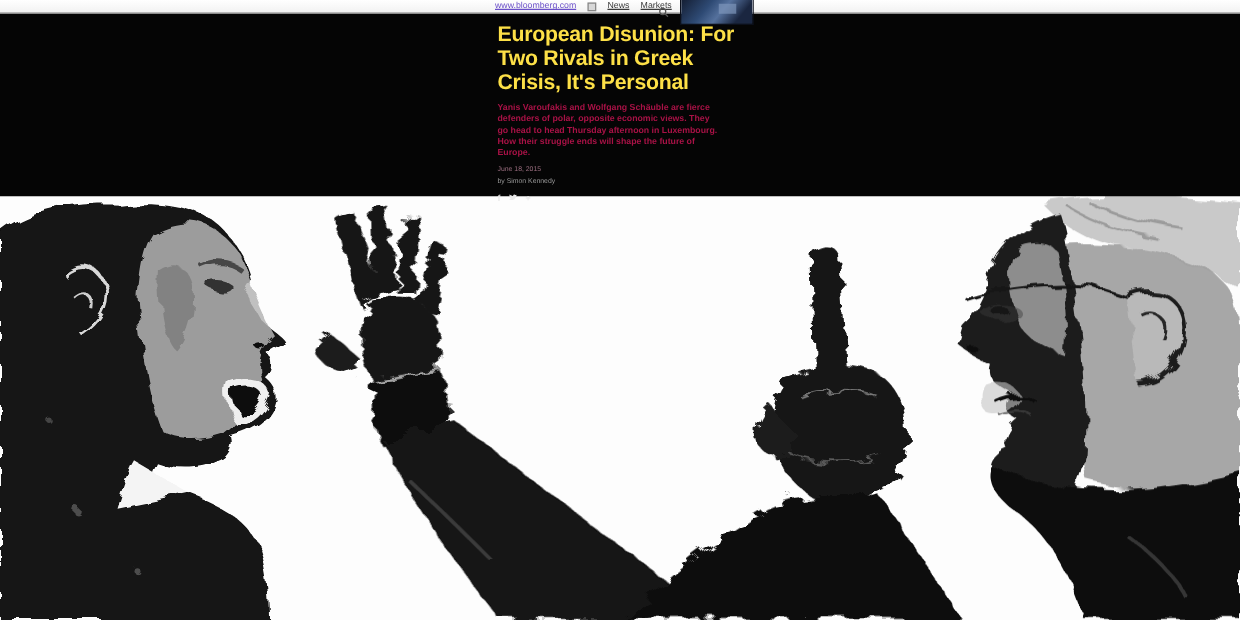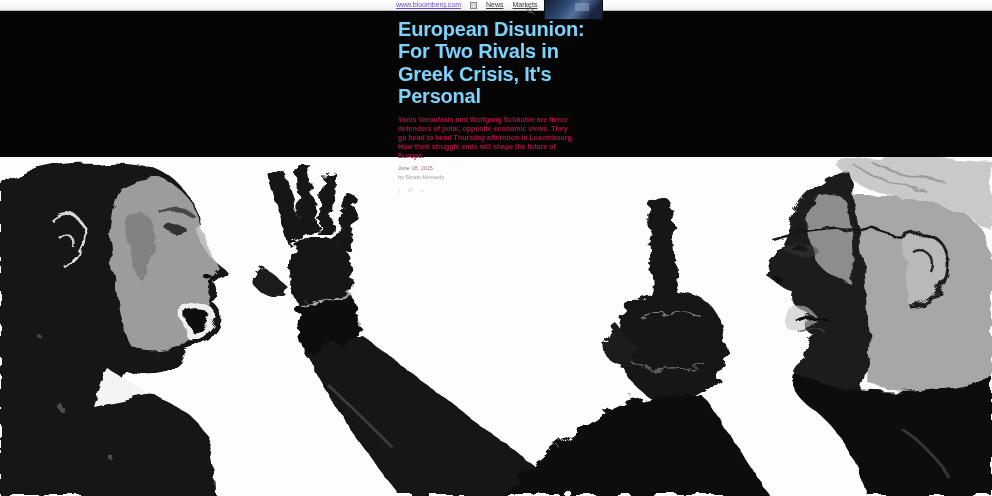--- a/index.html
+++ b/index.html
@@ -29,22 +29,22 @@
   }
   .nav-thumb .glint{position:absolute;left:30px;top:3px;width:14px;height:8px;background:#7e96bb;opacity:.7;}
   
   .hero-header{
     position:absolute;left:0;top:10px;width:992px;height:147px;
     background:#050505;z-index:10;
   }
   .article-col{position:absolute;left:398px;top:8px;width:206px;}
   .headline{
     margin:0;width:200px;
-    font-size:20px;line-height:1.12;font-weight:bold;letter-spacing:-.2px;
-    color:#7dd3fc;
+    font-size:17px;line-height:1.12;font-weight:bold;letter-spacing:-.2px;
+    color:#fde047;
   }
   .deck{
     margin:7px 0 0 0;width:176px;
     font-size:7px;line-height:1.3;font-weight:bold;color:#a81246;
   }
   .dateline{margin:5px 0 0 0;font-size:5.5px;color:#9c6f80;}
   .byline{margin:3px 0 0 0;font-size:5.5px;color:#9a9a9a;}
   .share-row{margin:7px 0 0 0;display:flex;align-items:center;gap:6px;}
   .share-ic{color:#e9e9e9;font-size:7px;font-weight:bold;line-height:7px;}
   

